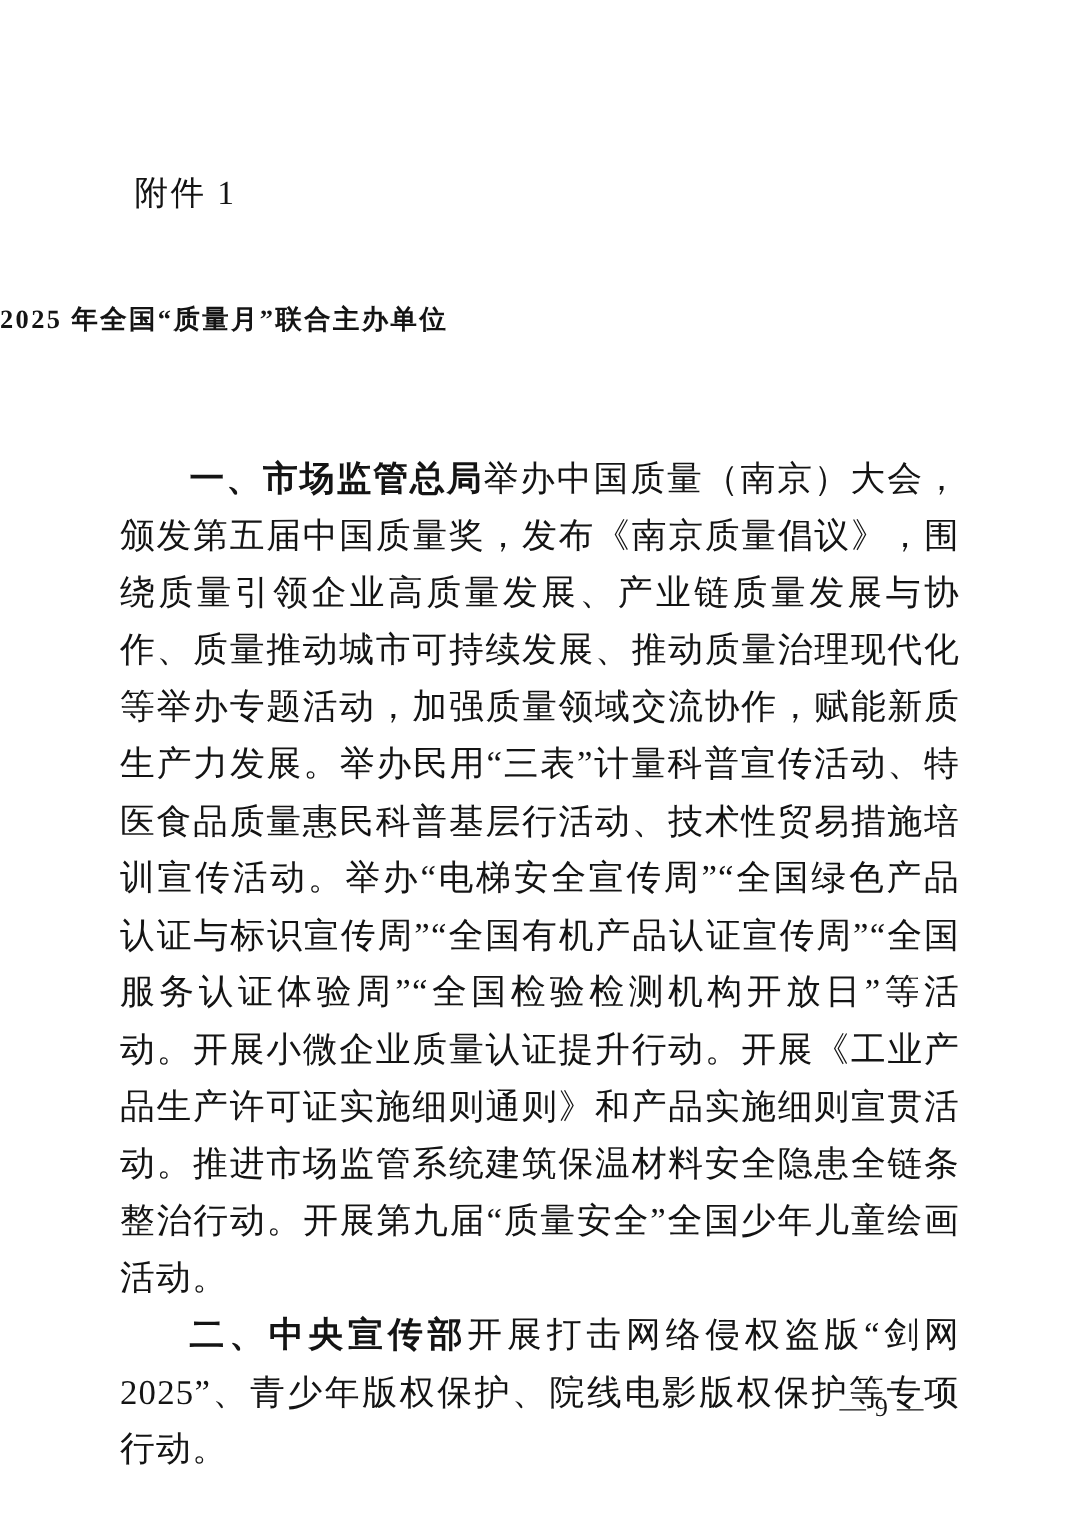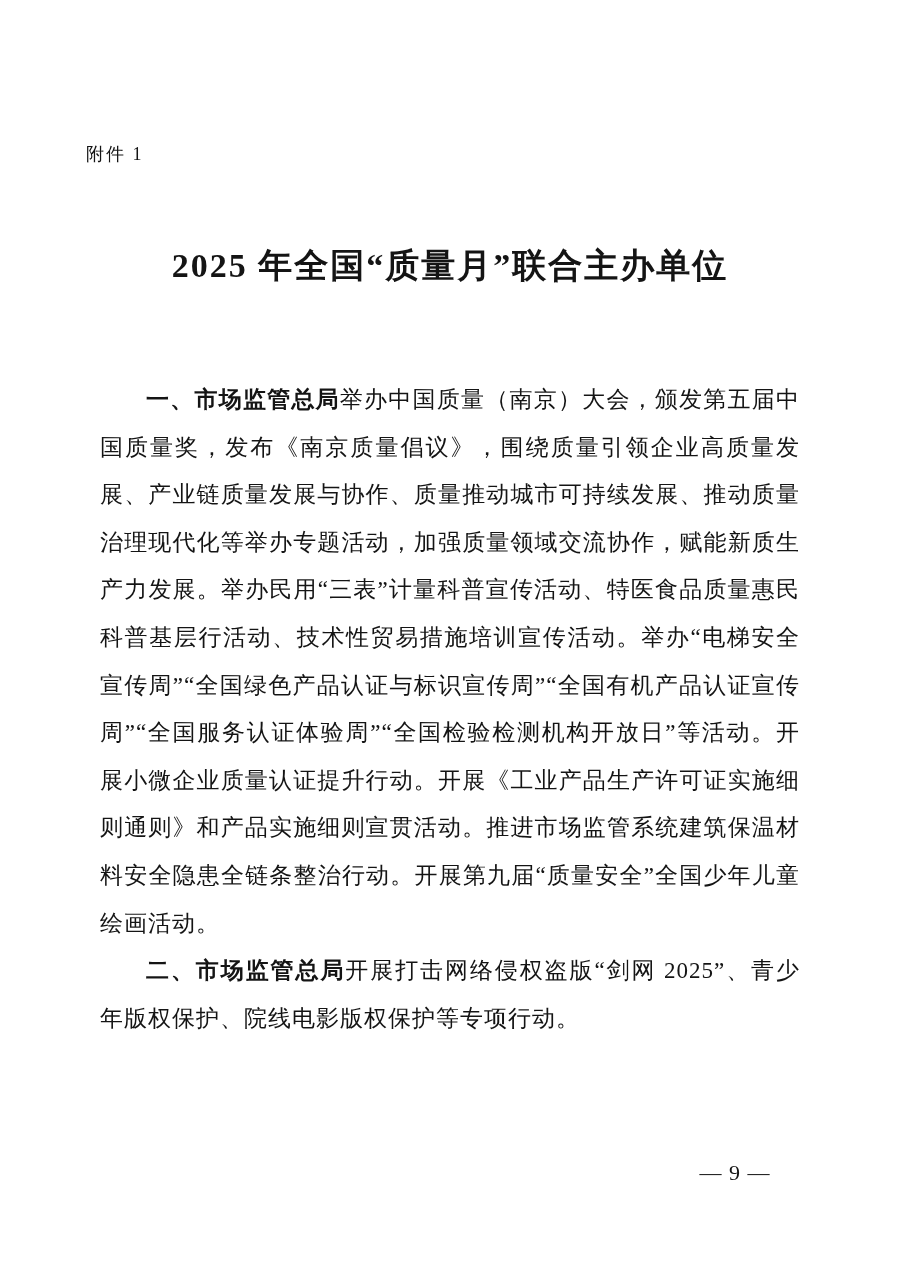--- a/index.html
+++ b/index.html
@@ -11,42 +11,41 @@
     position: relative;
     width: 900px;
     height: 1273px;
     background: #ffffff;
     overflow: hidden;
     font-family: "Liberation Serif", "DejaVu Serif", serif;
     color: #141414;
   }
   .attachment-label {
     position: absolute;
-    left: 86px;
+    left: 112px;
     top: 142px;
-    font-size: 18px;
+    font-size: 28px;
     letter-spacing: 2px;
   }
   .doc-title {
     position: absolute;
     left: 0;
     top: 238px;
     width: 100%;
-    text-align: center;
-    font-size: 34px;
+    font-size: 22px;
     font-weight: bold;
     line-height: 56px;
     letter-spacing: 2px;
   }
   .doc-body {
     position: absolute;
     left: 100px;
     top: 376px;
     width: 700px;
-    font-size: 23px;
+    font-size: 29px;
     line-height: 47.6px;
     text-align: justify;
     text-justify: inter-character;
     letter-spacing: 1px;
   }
   .doc-body p {
     margin: 0;
     text-indent: 2em;
   }
   .para-lead {
@@ -69,18 +68,18 @@
 <div class="page">
 
   <div class="attachment-label">附件 1</div>
 
   <div class="doc-title">
     <div>2025 年全国“质量月”联合主办单位</div>
   </div>
 
   <div class="doc-body">
     <p><span class="para-lead">一、市场监管总局</span><span>举办中国质量（南京）大会，颁发第五届中国质量奖，发布《南京质量倡议》，围绕质量引领企业高质量发展、产业链质量发展与协作、质量推动城市可持续发展、推动质量治理现代化等举办专题活动，加强质量领域交流协作，赋能新质生产力发展。举办民用“三表”计量科普宣传活动、特医食品质量惠民科普基层行活动、技术性贸易措施培训宣传活动。举办“电梯安全宣传周”“全国绿色产品认证与标识宣传周”“全国有机产品认证宣传周”“全国服务认证体验周”“全国检验检测机构开放日”等活动。开展小微企业质量认证提升行动。开展《工业产品生产许可证实施细则通则》和产品实施细则宣贯活动。推进市场监管系统建筑保温材料安全隐患全链条整治行动。开展第九届“质量安全”全国少年儿童绘画活动。</span></p>
-    <p><span class="para-lead">二、市场监管总局</span><span>开展打击网络侵权盗版“剑网 2025”、青少年版权保护、院线电影版权保护等专项行动。</span></p>
+    <p><span class="para-lead">二、中央宣传部</span><span>开展打击网络侵权盗版“剑网 2025”、青少年版权保护、院线电影版权保护等专项行动。</span></p>
   </div>
 
   <div class="page-number">— 9 —</div>
 
 </div>
 
 </body></html>

